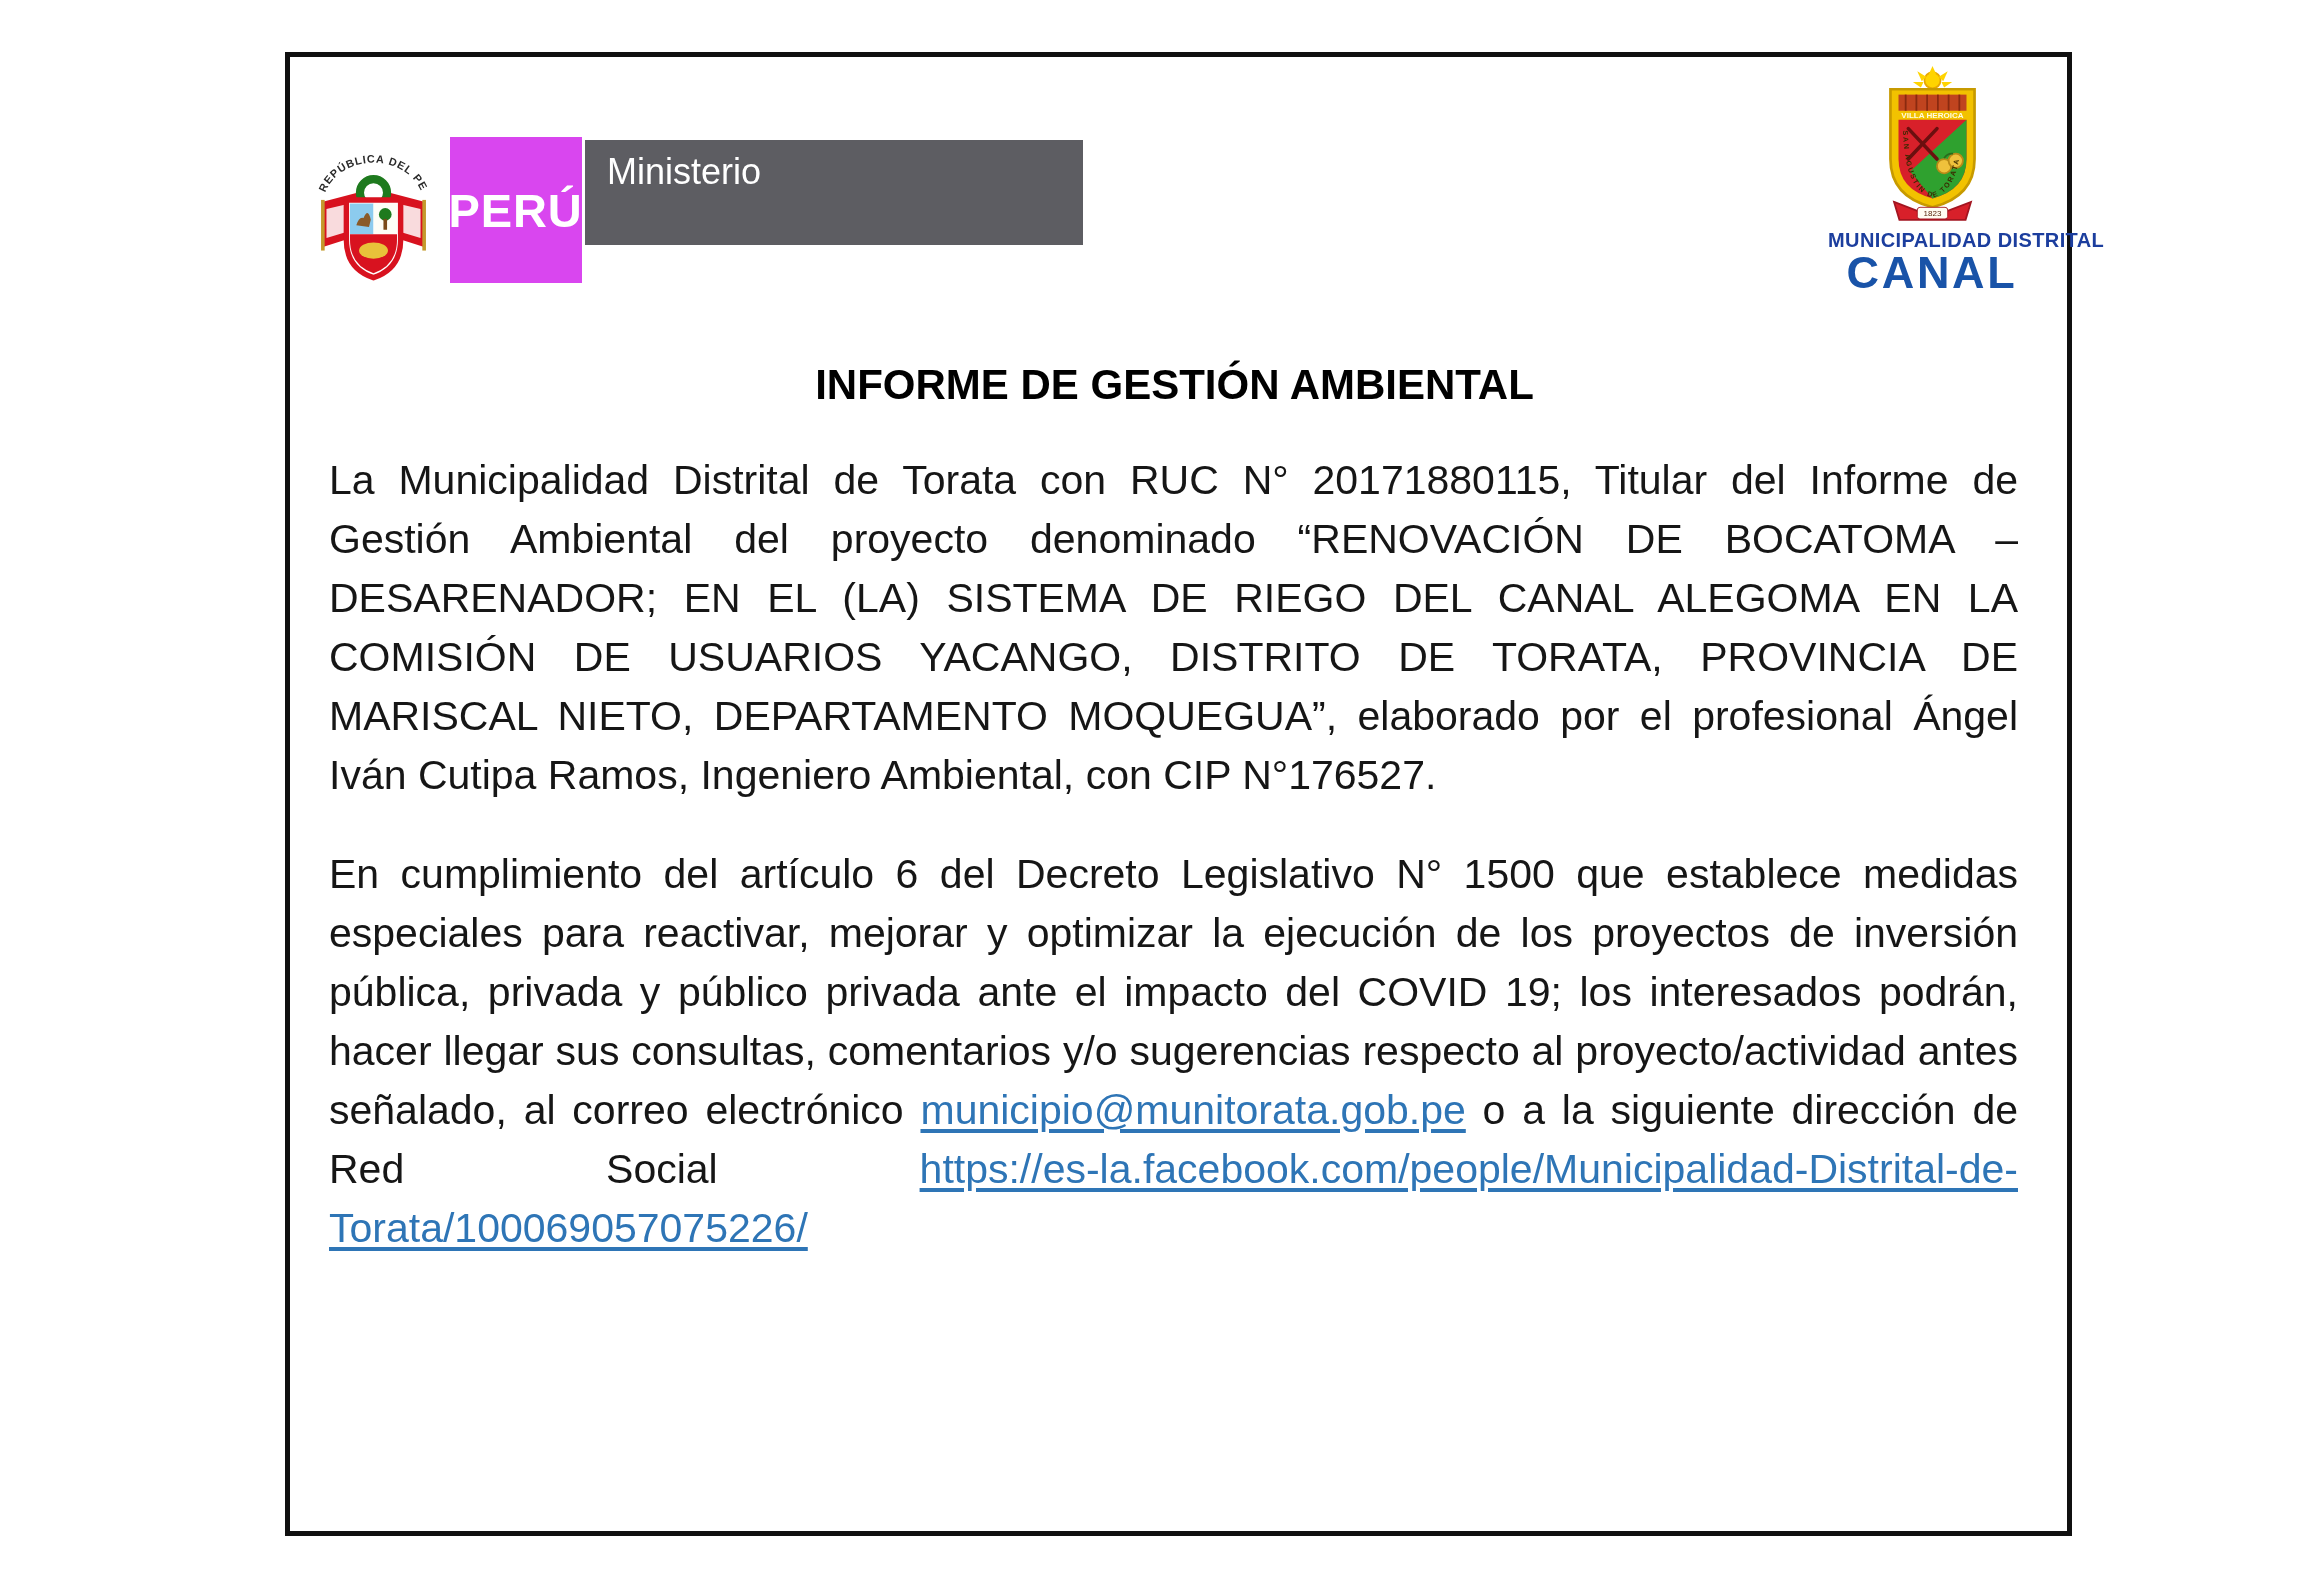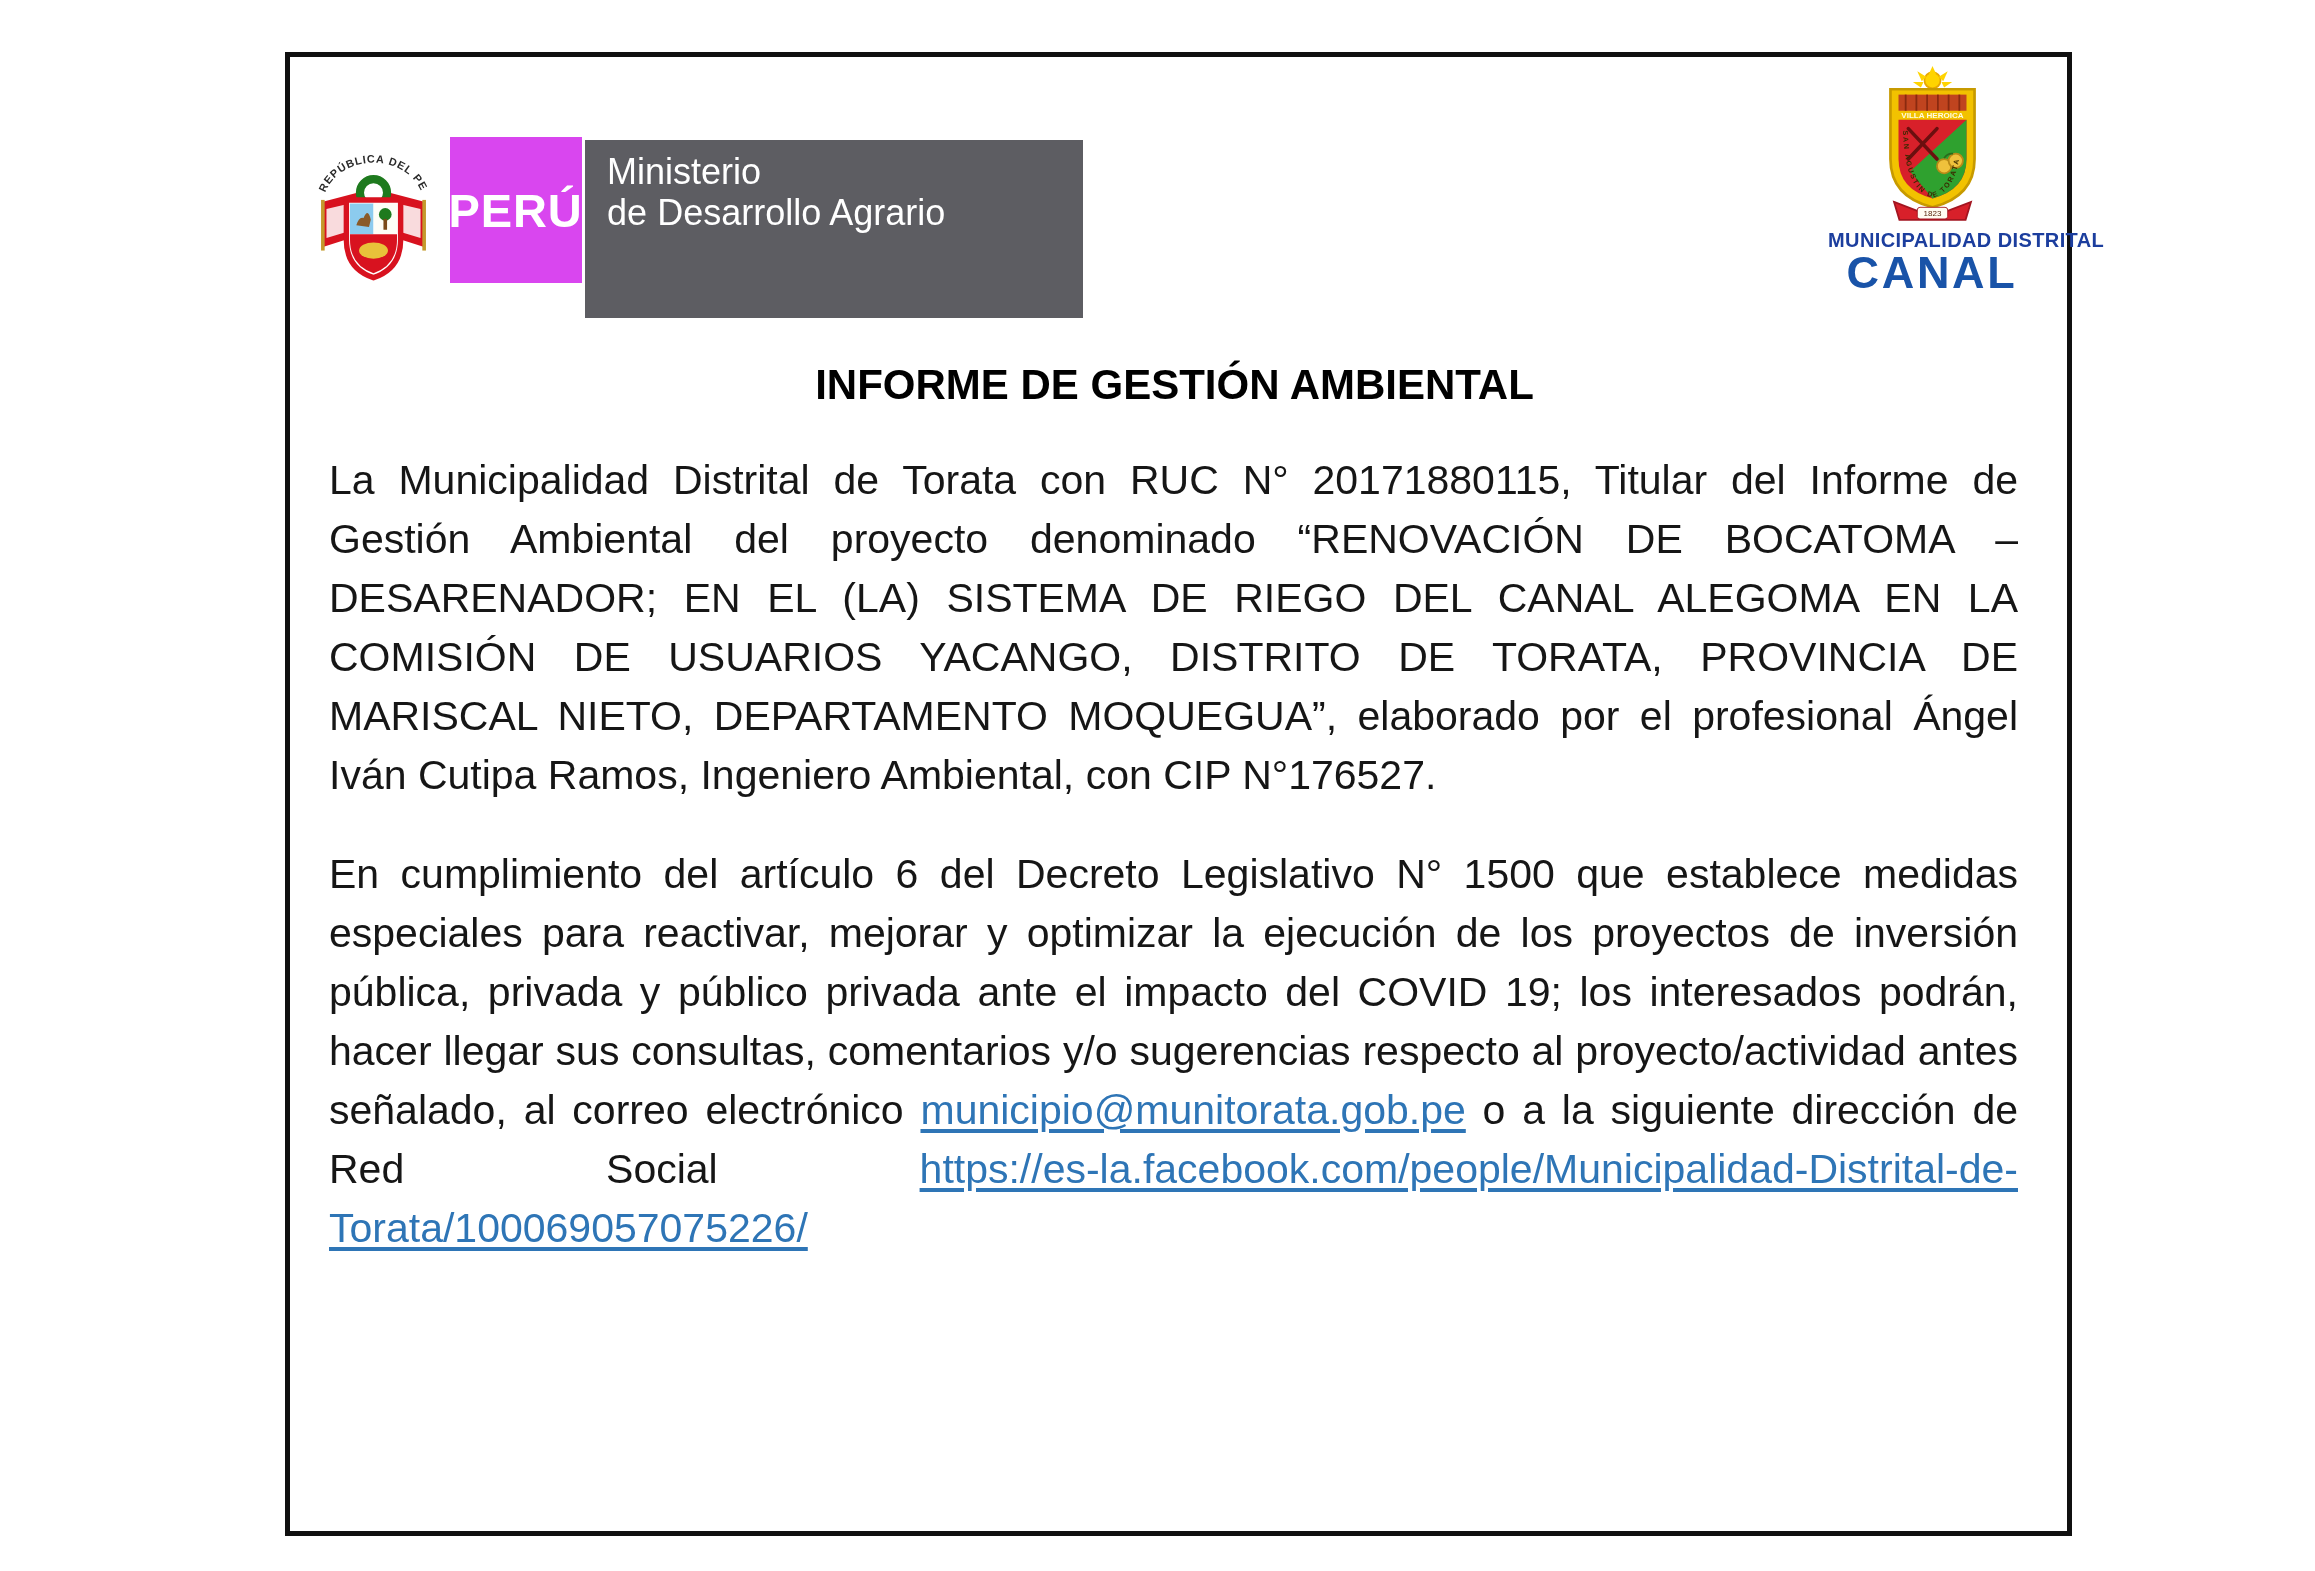--- a/index.html
+++ b/index.html
@@ -26,21 +26,21 @@
   .peru-block {
     margin-left:14.5px;
     width:132px; height:146px;
     background:#d946ef;
     color:#ffffff;
     display:flex; align-items:center; justify-content:center;
     font-size:47px; font-weight:bold; letter-spacing:0.9px;
   }
   .ministry-block {
     margin-left:3.6px; margin-top:2.7px;
-    width:498px; height:178px;
+    width:498px; height:105px;
     background:#5D5D62;
     color:#ffffff;
     padding:11.8px 0 0 22px;
     font-size:36px; line-height:41px; font-weight:400;
   }
   .torata-logo {
     position:absolute; top:9px; right:31px;
     width:208px; text-align:center;
   }
   .torata-logo svg { width:145px; height:161px; display:block; margin:0 auto; }
@@ -110,21 +110,20 @@
         <ellipse cx="68" cy="120" rx="16" ry="9" fill="#E8C23A"></ellipse>
       </svg>
     </div>
 
     <div class="peru-block">
       <span>PERÚ</span>
     </div>
 
     <div class="ministry-block">
       <div>Ministerio</div>
-      <div>de Desarrollo Agrario</div>
     </div>
   </div>
 
   <div class="torata-logo">
     <svg viewBox="0 0 150 180" xmlns="http://www.w3.org/2000/svg">
 
       <g>
         <circle cx="75" cy="16" r="9" fill="#FFD400" stroke="#E8A800" stroke-width="2"></circle>
         <polygon points="75,0 79,9 71,9" fill="#FFD400"></polygon>
         <polygon points="58,6 68,12 63,17" fill="#FFD400"></polygon>

